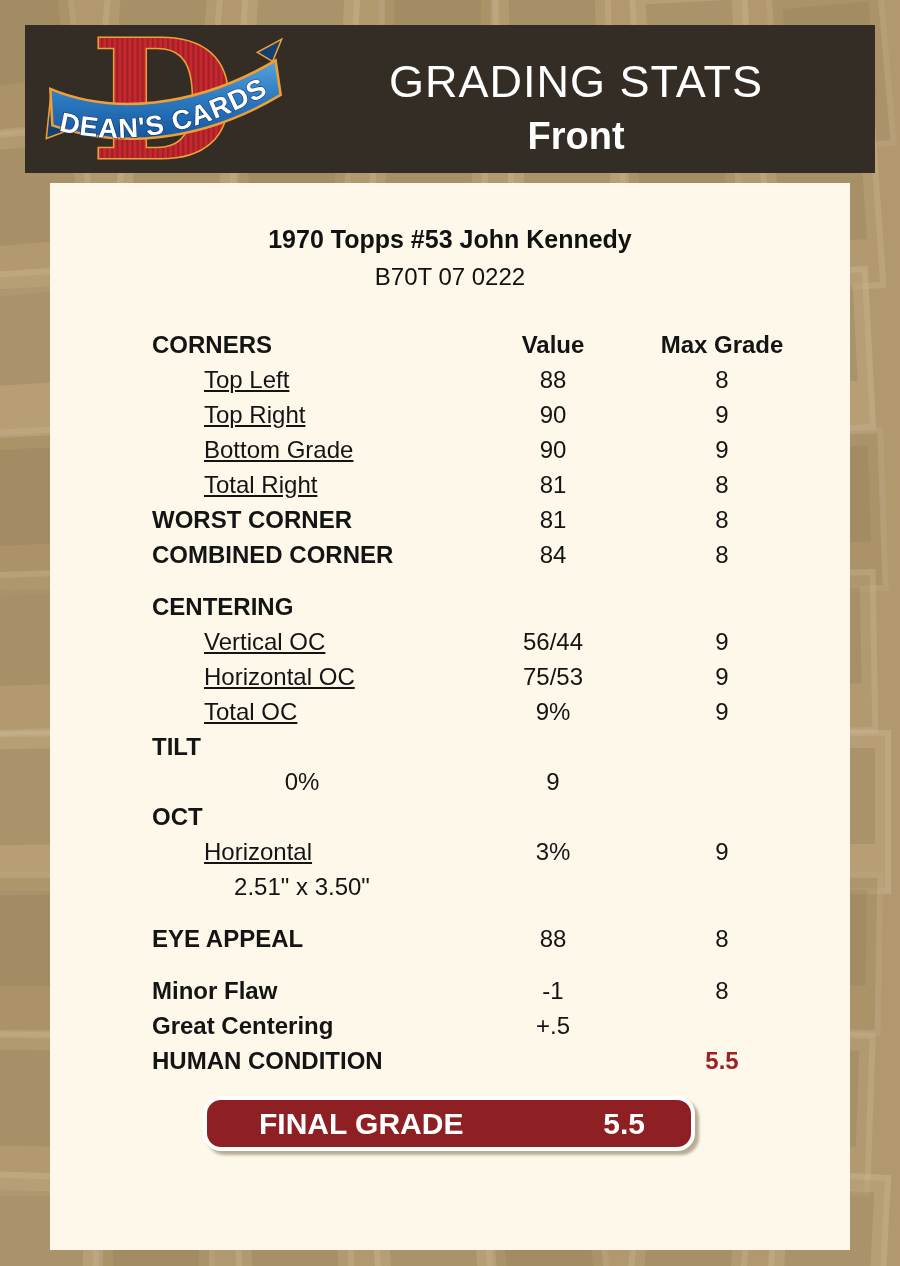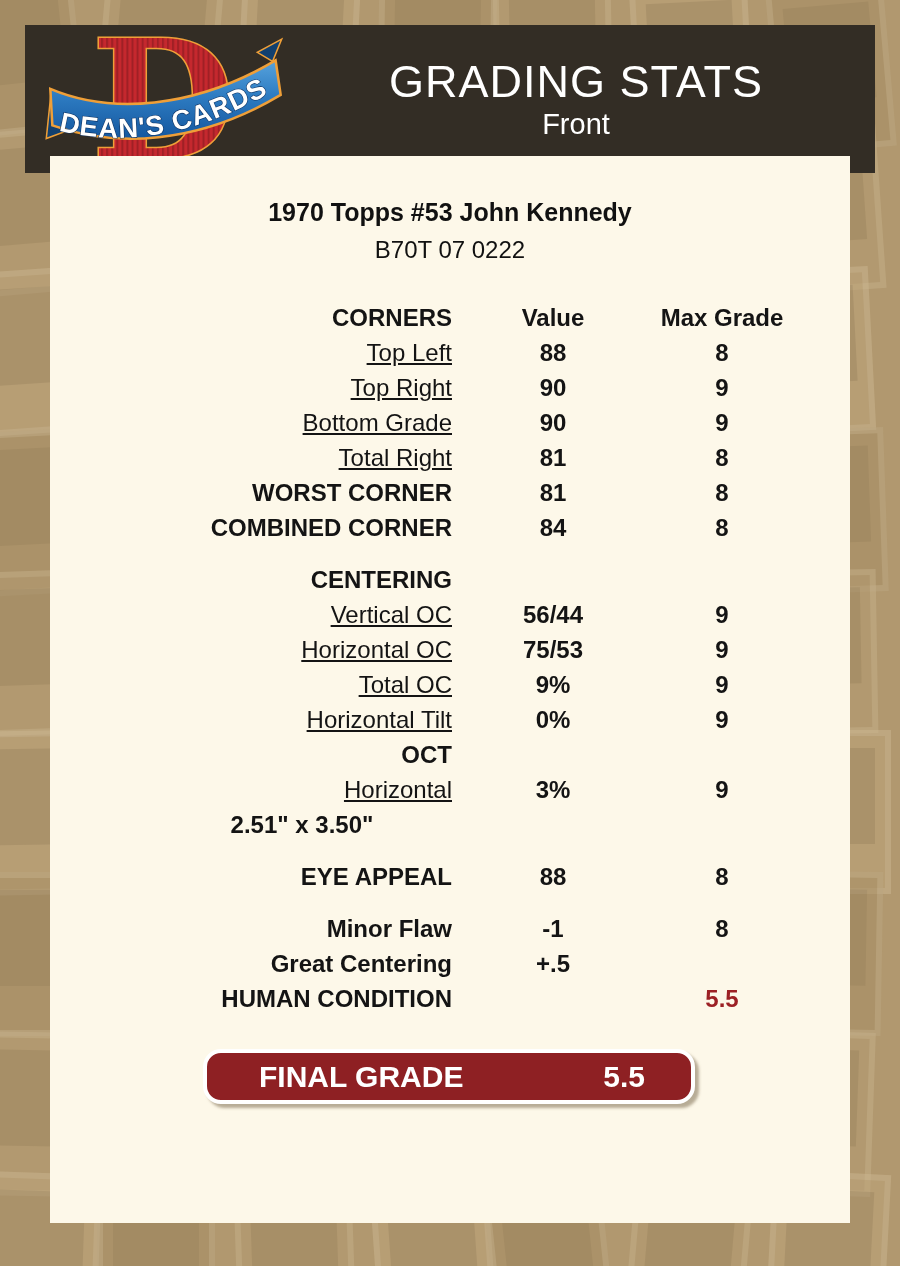--- a/index.html
+++ b/index.html
@@ -20,43 +20,43 @@
     background:rgba(120,100,70,0.35);
   }
   
   .topbar{
     position:absolute;left:25px;top:25px;width:850px;height:148px;
     background:var(--header-bg,#332d25);z-index:2;
   }
   .logo{position:absolute;left:20px;top:6px;width:242px;height:138px;}
   .titles{position:absolute;left:251px;top:0;width:600px;height:100%;text-align:center;color:#fff;}
   .h-title{margin-top:31px;font-size:45px;letter-spacing:1px;font-weight:400;}
-  .h-sub{font-size:29px;font-weight:400;}
+  .h-sub{margin-top:7px;font-size:38px;font-weight:700;}
   
   .panel{
-    position:absolute;left:50px;top:156px;width:800px;height:1067px;
+    position:absolute;left:50px;top:183px;width:800px;height:1067px;
     background:var(--panel-bg,#fdf8e9);z-index:2;box-sizing:border-box;padding-top:42px;
   }
   .card-title{text-align:center;font-size:25px;font-weight:700;color:#111;}
   .card-serial{text-align:center;font-size:24px;margin-top:9px;color:#111;}
   .rows{margin-top:36px;}
   .row{
     display:grid;grid-template-columns:300px 202px 136px;
     margin-left:102px;height:35px;align-items:center;
     font-size:24px;color:#141414;
   }
   .row.gap{margin-top:17px;}
-  .row .label{font-weight:700;white-space:nowrap;text-align:right;}
+  .row .label{font-weight:700;white-space:nowrap;}
   .row.item .label{font-weight:400;padding-left:52px;text-decoration:underline;}
-  .row .value,.row .max{text-align:center;font-weight:700;white-space:nowrap;}
+  .row .value,.row .max{text-align:center;font-weight:400;white-space:nowrap;}
   .row.colheader .value,.row.colheader .max{font-weight:700;}
   .row .max.red{color:var(--accent-red,#9c2125);font-weight:700;}
   
   .final-grade{
-    margin:33px 0 0 153px;width:492px;height:55px;box-sizing:border-box;
+    margin:18px 0 0 153px;width:492px;height:55px;box-sizing:border-box;
     background:var(--button-red,#8e2023);
     border:4px solid #ffffff;border-radius:18px;
     display:flex;align-items:center;padding:0 46px 0 52px;
     box-shadow:4px 4px 3px rgba(125,110,82,0.55);
     color:#fff;font-weight:700;font-size:30px;cursor:pointer;
   }
   .fg-value{margin-left:auto;}
 </style>
 </head>
 <body>
@@ -337,22 +337,26 @@
         <div class="row item">
           <span class="label">Horizontal OC</span>
           <span class="value">75/53</span>
           <span class="max">9</span>
         </div>
         <div class="row item">
           <span class="label">Total OC</span>
           <span class="value">9%</span>
           <span class="max">9</span>
         </div>
-        <div class="row item">
-          <span class="label">Horizontal Tilt</span>
+        <div class="row bold">
+          <span class="label">TILT</span>
+          <span class="value"></span>
+          <span class="max"></span>
+        </div>
+        <div class="row item">
           <span class="value">0%</span>
           <span class="max">9</span>
         </div>
         <div class="row bold">
           <span class="label">OCT</span>
           <span class="value"></span>
           <span class="max"></span>
         </div>
         <div class="row item">
           <span class="label">Horizontal</span>

